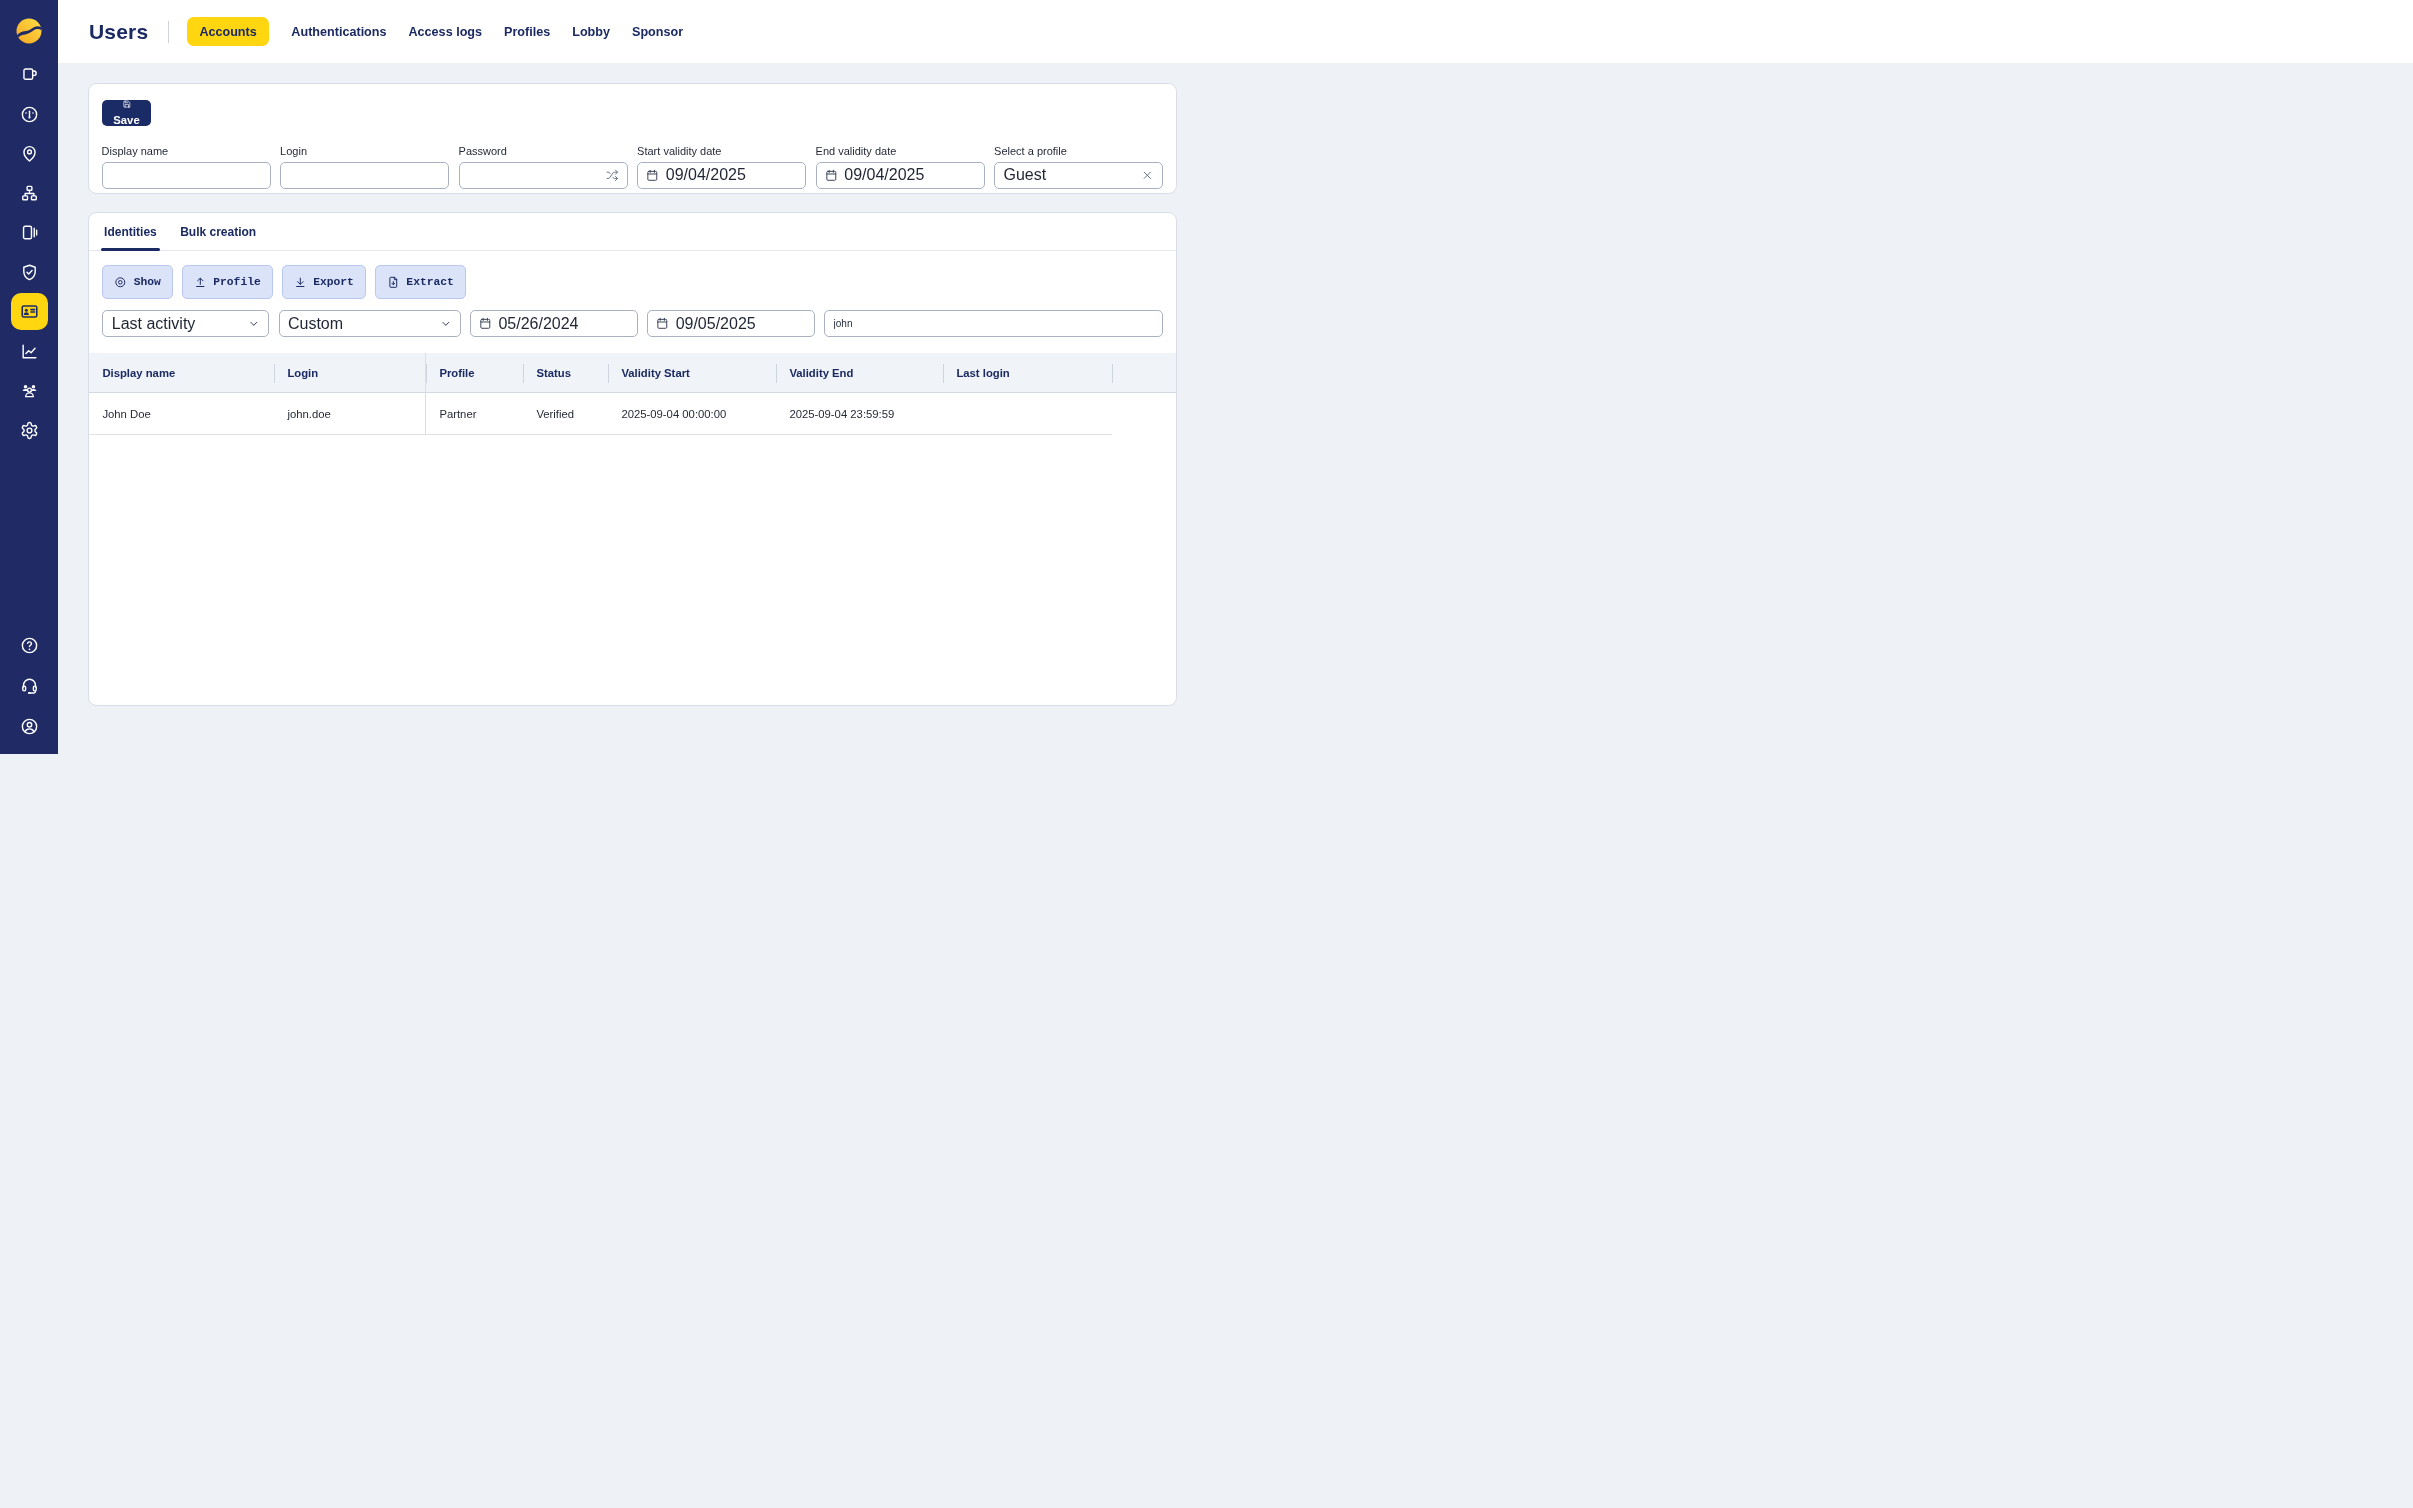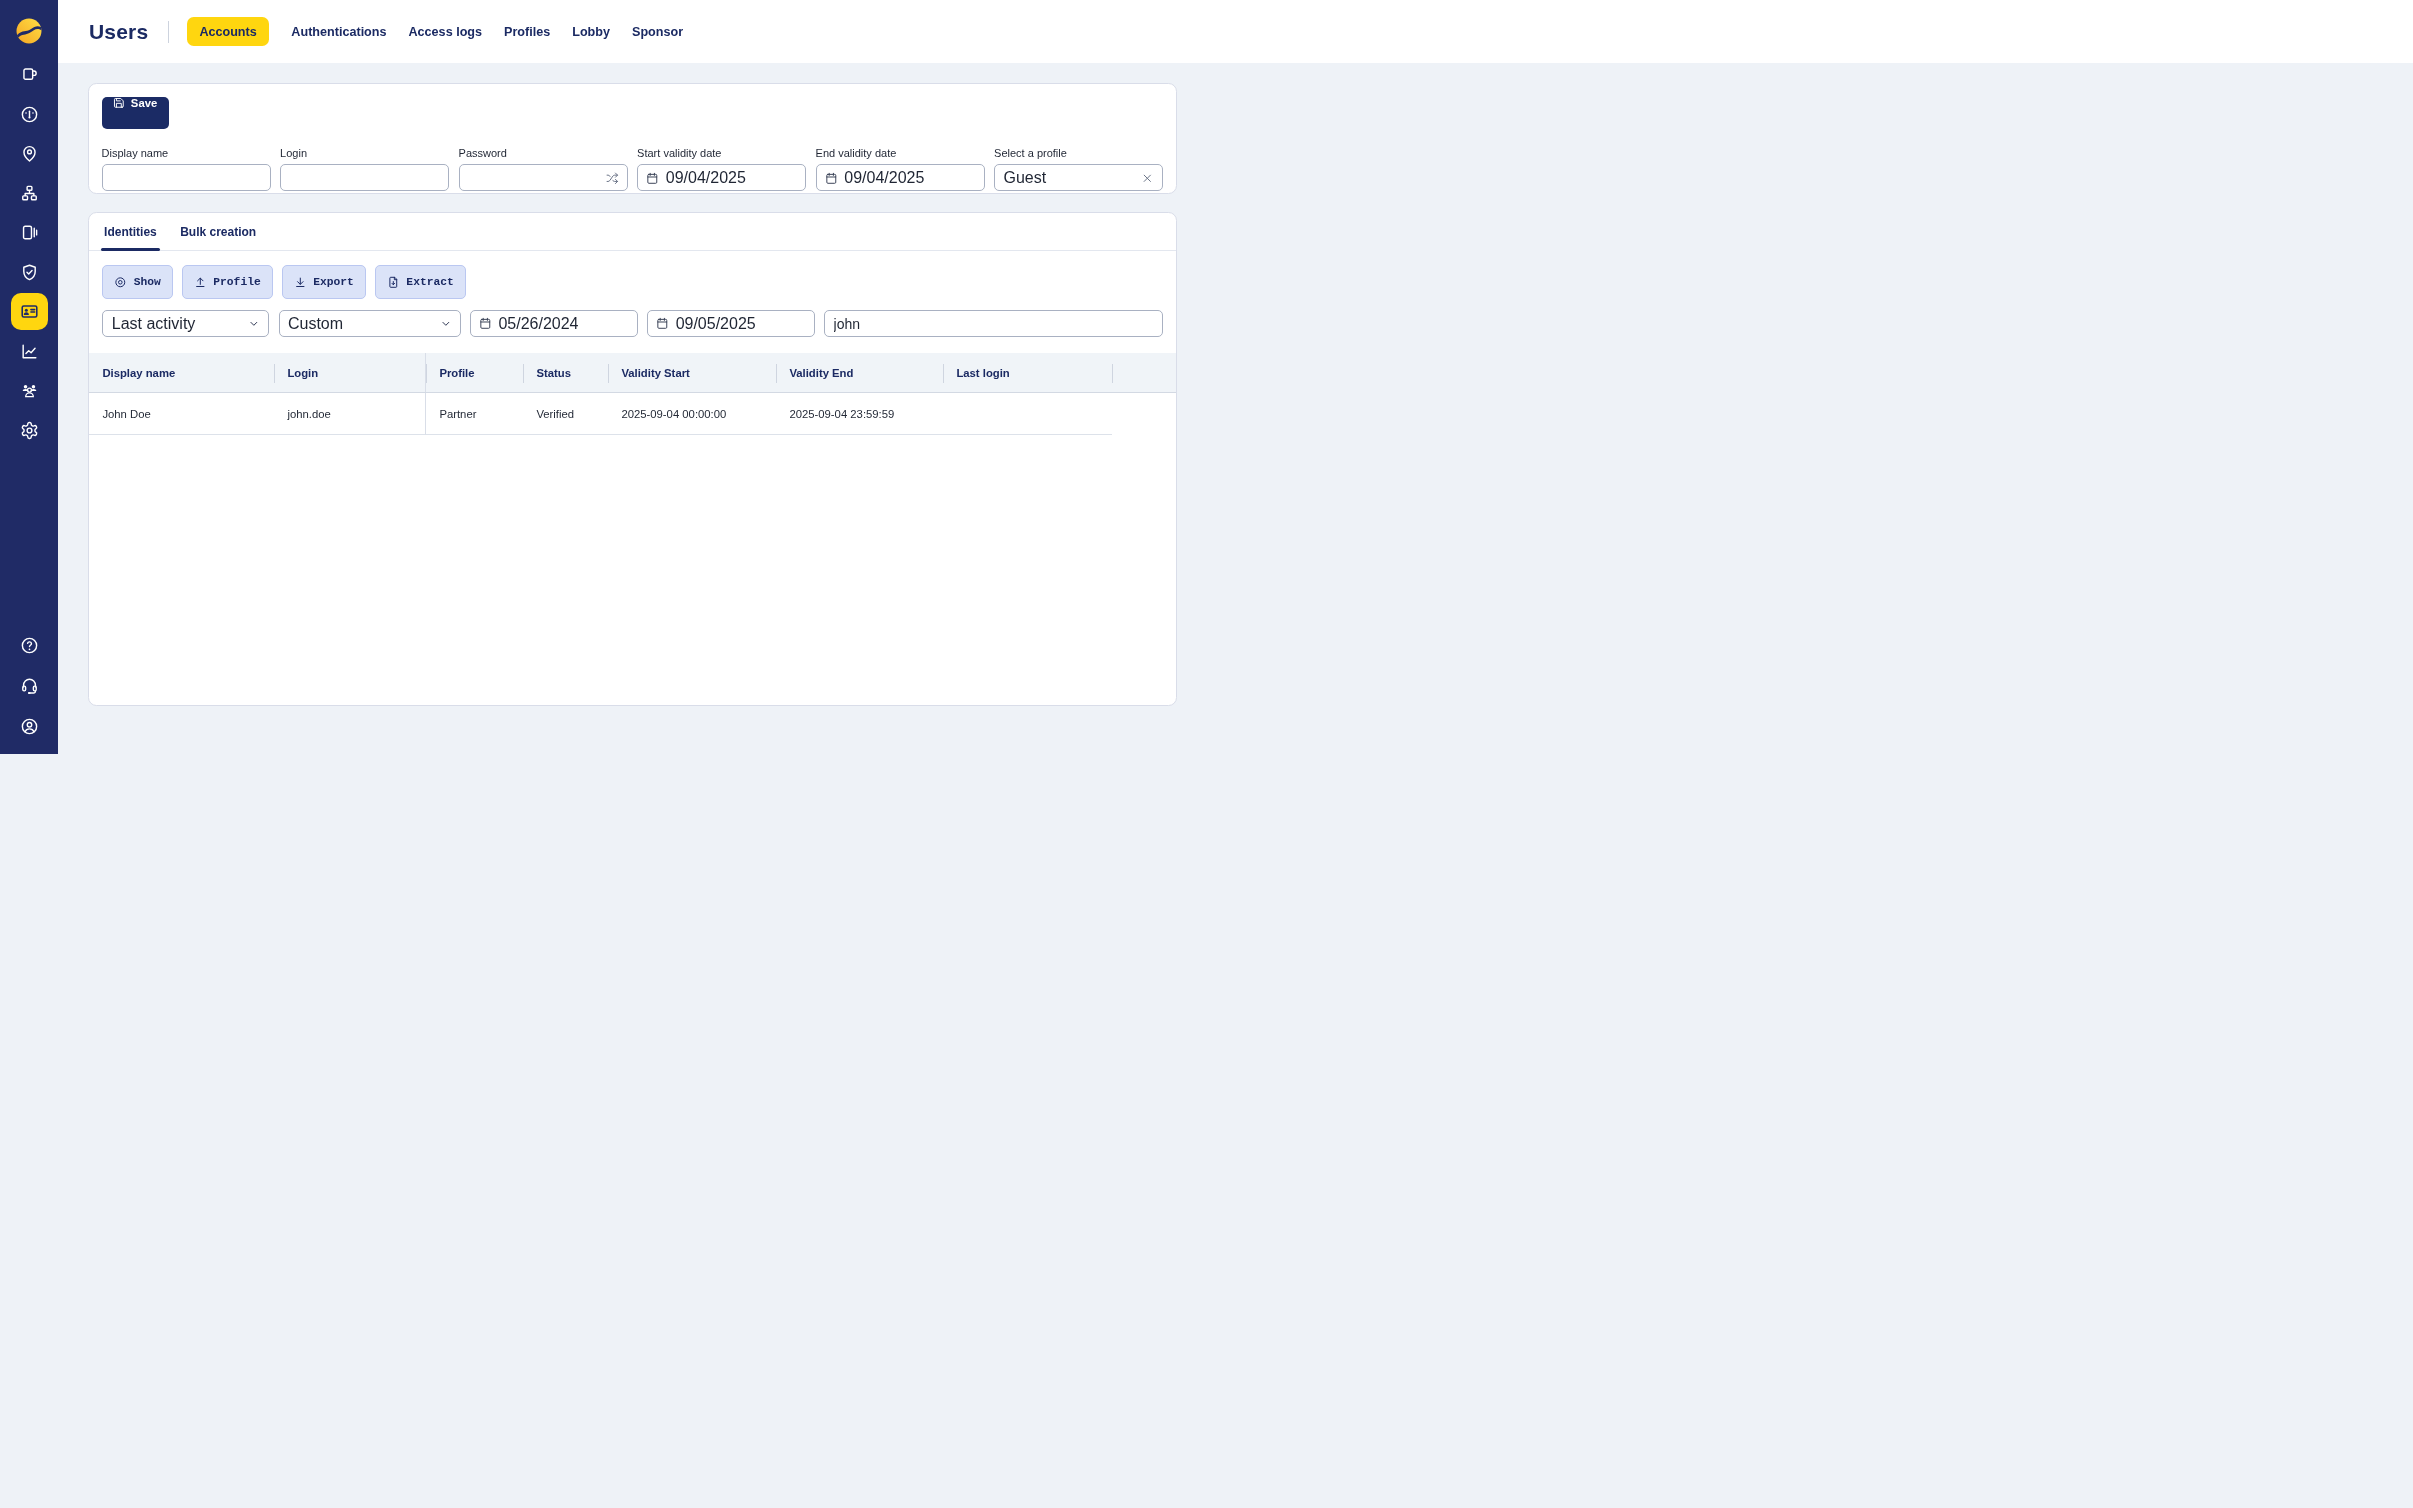--- a/index.html
+++ b/index.html
@@ -26,32 +26,32 @@
   .toptab { font-size:12.6px; font-weight:600; color:#1b2a63; padding:7.5px 0; cursor:pointer; white-space:nowrap; }
   .toptab.active { background:#ffd60f; border-radius:6.7px; padding:7.5px 12.6px; }
 
   
   .main { position:absolute; left:58px; top:63px; right:0; bottom:0; background:#eef2f7; }
   .card { background:#ffffff; border:0.8px solid #d9dde9; border-radius:8.4px; }
   .form-card { position:absolute; left:30px; top:20px; width:1089px; height:111px; padding:12.6px 12.6px 8.4px 12.6px; }
   .content-card { position:absolute; left:30px; top:149px; width:1089px; height:494px; overflow:hidden; }
 
   
-  .save-btn { display:inline-flex; gap:5.9px; background:#1b2b65; color:#ffffff;
-    border:none; border-radius:5px; height:32px; padding:0 11.7px; font-size:11.3px; font-weight:600;
-    font-family:"Liberation Sans",sans-serif; cursor:pointer; }
+  .save-btn { display:inline-flex; align-items:center; gap:5.9px; background:#1b2b65; color:#ffffff;
+    border:none; border-radius:5px; height:26px; padding:0 11.7px; font-size:11.3px; font-weight:600;
+    font-family:"Liberation Sans",sans-serif; cursor:pointer;flex-direction:column; }
   .save-btn svg { width:11.7px; height:11.7px; }
 
   
   .fields { display:flex; gap:9.2px; margin-top:18.4px; }
   .field { flex:1; min-width:0; }
   .field-label { font-size:11px; color:#1f2533; margin-bottom:5px; }
   .ctrl { position:relative; display:flex; align-items:center; height:27px;
     border:0.8px solid #a9b1c2; border-radius:5px; background:#fff; padding:0 8.4px; gap:6.7px; }
-  .ctrl input { border:none; outline:none; width:100%; height:100%; font-size:14px;
+  .ctrl input { border:none; outline:none; width:100%; height:100%; font-size:10px;
     font-family:"Liberation Sans",sans-serif; color:#1f2533; background:transparent; }
   .ctrl .val { font-size:16px; color:#1f2533; flex:1; white-space:nowrap; overflow:hidden; }
   .ctrl svg.lead { width:12.6px; height:12.6px; color:#3c4458; flex:none; }
   .ctrl svg.trail { width:12.6px; height:12.6px; color:#6b7488; flex:none; margin-left:auto; cursor:pointer; }
 
   
   .cardtabs { display:flex; gap:20px; padding:0 13.4px; border-bottom:0.8px solid #e3e7ef; height:38px; align-items:stretch; }
   .cardtab { display:flex; align-items:center; font-size:12px; font-weight:600; color:#1b2a63;
     cursor:pointer; position:relative; padding:0 1.7px; }
   .cardtab.active::after { content:""; position:absolute; left:-1.7px; right:-1.7px; bottom:-0.8px; height:2.5px;

